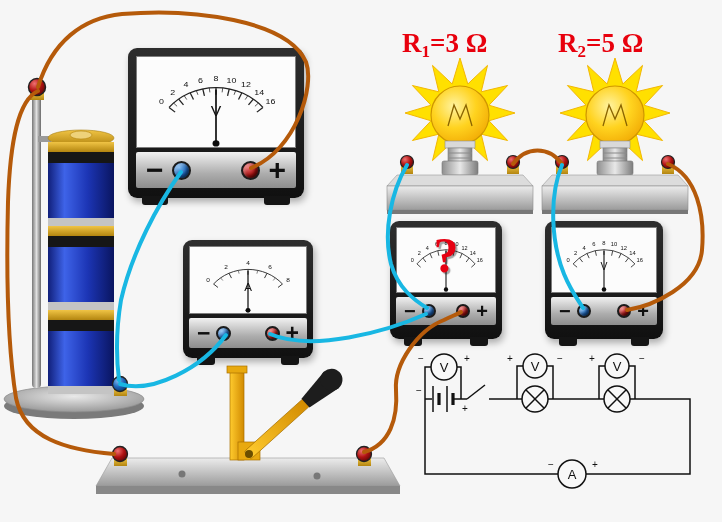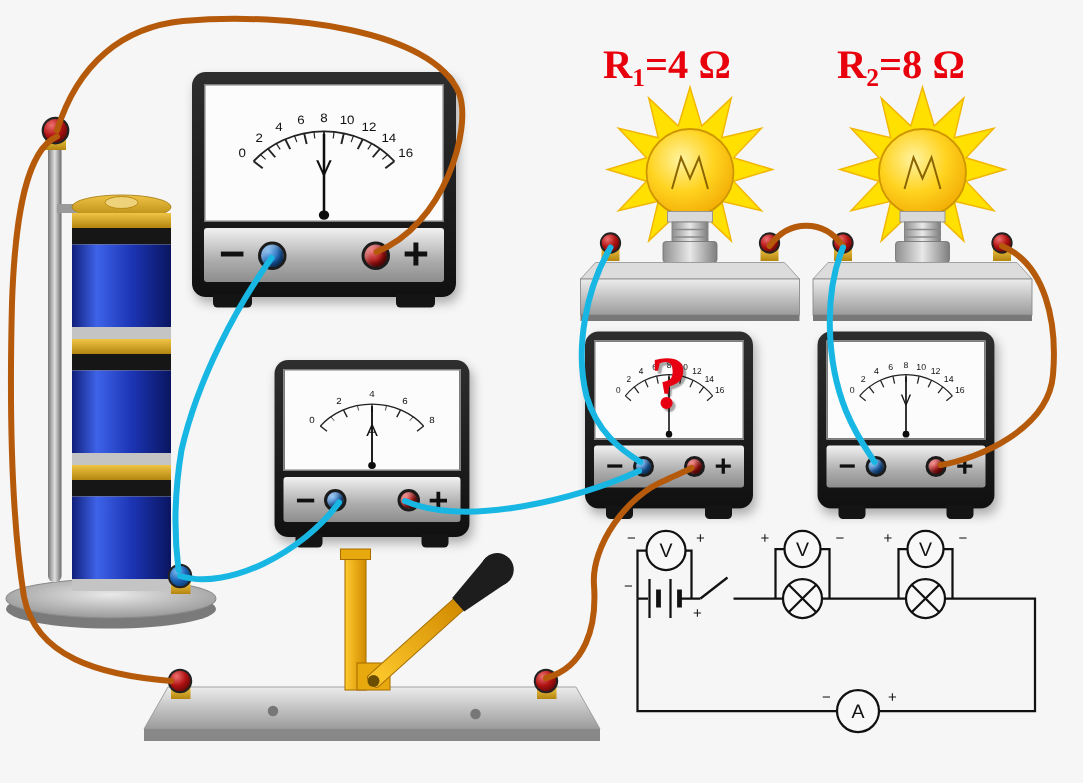--- a/index.html
+++ b/index.html
@@ -489,16 +489,16 @@
     </g>
     <g>
       <path class="w-c" d="M120 384 C152 394 202 368 226 335"></path>
       <path class="w-c" d="M181 172 C158 204 132 252 121 300 C116 330 116 356 119 380"></path>
       <path class="w-c" d="M270 334 C312 352 386 332 426 314"></path>
       <path class="w-c" d="M407 165 C391 192 383 232 391 264 C398 288 414 300 427 308"></path>
       <path class="w-c" d="M562 165 C549 196 551 242 564 274 C571 291 578 300 583 308"></path>
     </g>
   </svg>
 
-  <div class="r-label" style="left:402px;top:28px"><span>R</span><sub>1</sub><span>=4 Ω</span></div>
-  <div class="r-label" style="left:558px;top:28px"><span>R</span><sub>2</sub><span>=8 Ω</span></div>
+  <div class="r-label" style="left:402px;top:28px"><span>R</span><sub>1</sub><span>=3 Ω</span></div>
+  <div class="r-label" style="left:558px;top:28px"><span>R</span><sub>2</sub><span>=5 Ω</span></div>
 
 </div>
 
 </body></html>

